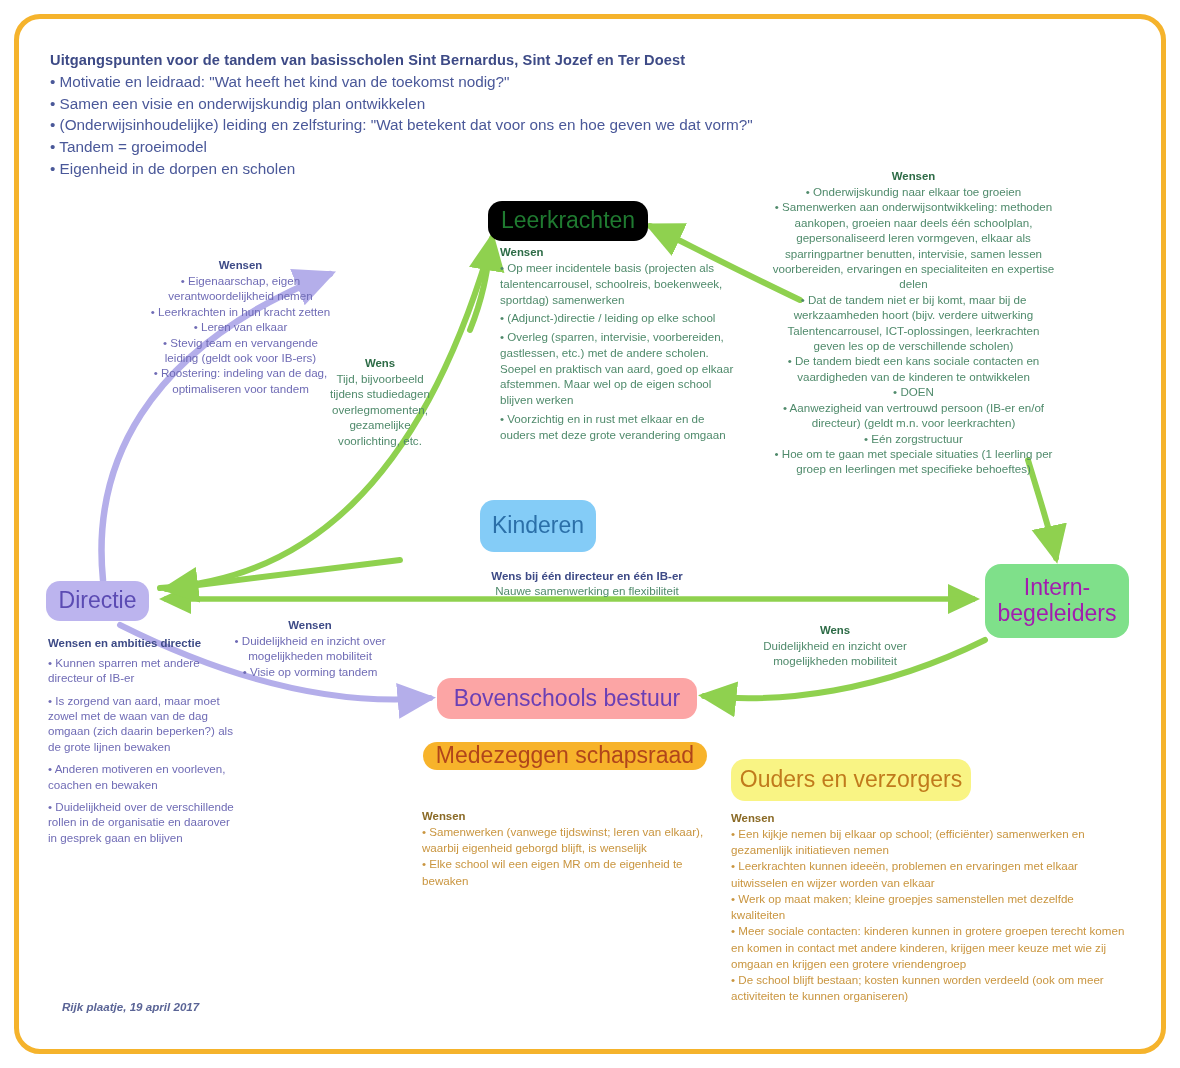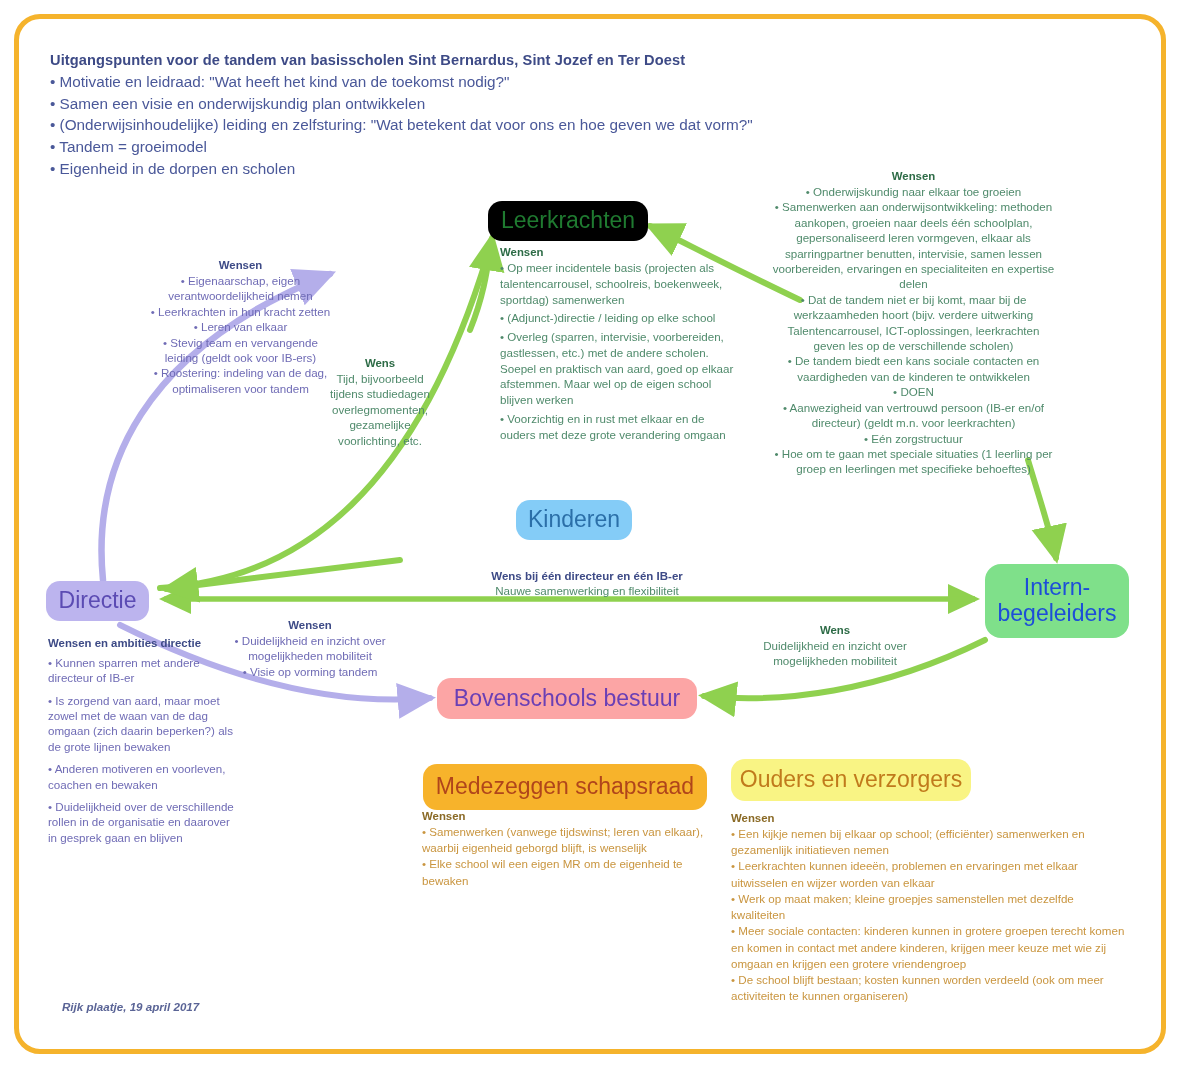--- a/index.html
+++ b/index.html
@@ -40,38 +40,38 @@
     position:absolute;box-sizing:border-box;
     border-radius:14px;
     display:flex;align-items:center;justify-content:center;
     text-align:center;line-height:1.12;
   }
   #node-leerkrachten{
     left:488px;top:201px;width:160px;height:40px;
     background:#000000;color:#1f7a30;font-size:23px;
   }
   #node-kinderen{
-    left:516px;top:500px;width:116px;height:40px;
+    left:480px;top:500px;width:116px;height:52px;
     background:#84ccf7;color:#2b6fa8;font-size:23px;
   }
   #node-directie{
     left:46px;top:581px;width:103px;height:40px;
     background:#bcb4ee;color:#5b4bb3;font-size:23px;
   }
   #node-ib{
     left:985px;top:564px;width:144px;height:74px;
-    background:#7fe08a;color:#1d4ed8;font-size:23px;
+    background:#7fe08a;color:#a21caf;font-size:23px;
     border-radius:16px;
   }
   #node-bestuur{
     left:437px;top:678px;width:260px;height:41px;
     background:#fca5a5;color:#6a3fb5;font-size:23px;
   }
   #node-mr{
-    left:423px;top:764px;width:284px;height:46px;
+    left:423px;top:742px;width:284px;height:28px;
     background:#f7b32b;color:#b0451b;font-size:23px;
   }
   #node-ouders{
     left:731px;top:759px;width:240px;height:42px;
     background:#f9f484;color:#c07a1c;font-size:23px;
   }
 
   
   .tblock{position:absolute;box-sizing:border-box;}
   .tblock .t-head{font-weight:bold;font-size:11.4px;margin-bottom:2px;}

